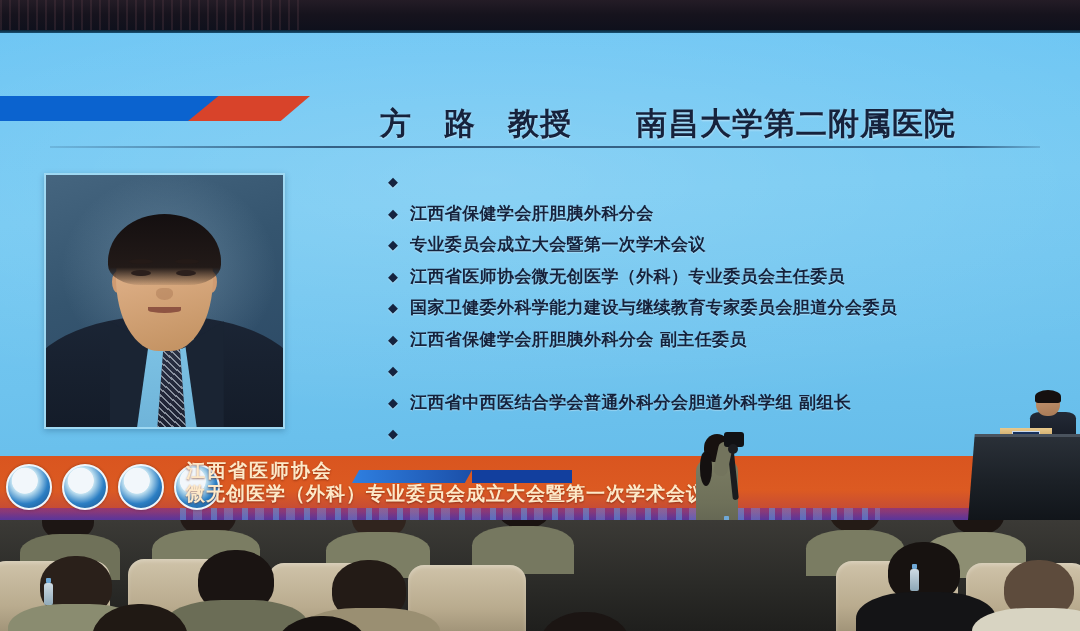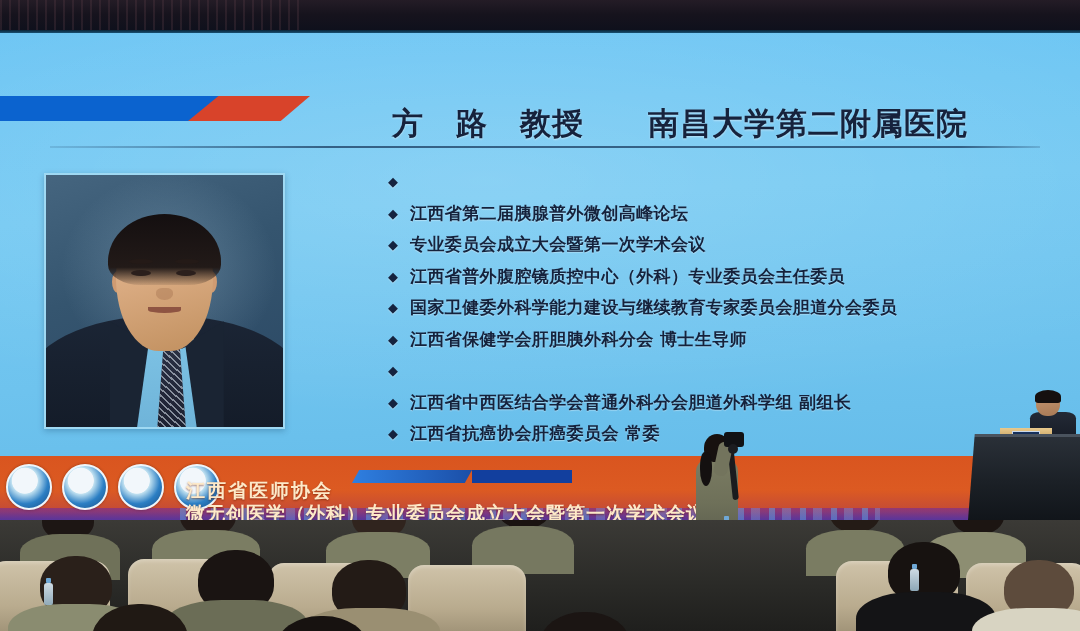--- a/index.html
+++ b/index.html
@@ -48,21 +48,20 @@
   }
 
   
   .slide-title{
     position:absolute; left:380px; top:70px; width:600px;
     font-family:"DejaVu Sans","Liberation Sans",sans-serif;
     font-size:31px; font-weight:bold; letter-spacing:1px;
     color:#16223c;
     text-shadow:0 1px 2px rgba(255,255,255,.45);
     white-space:nowrap;
-    margin-left:12px;
   }
   .title-rule{
     position:absolute; left:50px; top:113px; width:990px; height:2px;
     background:linear-gradient(90deg,rgba(26,60,96,.15),rgba(26,60,96,.75) 28%,rgba(26,60,96,.75) 92%,rgba(26,60,96,.2));
   }
 
   
   .portrait-frame{
     position:absolute; left:44px; top:140px; width:241px; height:256px;
     border:2px solid #9fd9f3;
@@ -209,21 +208,20 @@
   }
   .banner-tag-b{
     position:absolute; left:472px; top:14px; width:100px; height:13px;
     background:#123f9e;
   }
   .banner-line{
     position:absolute; font-family:Liberation Sans, sans-serif;
     font-weight:bold; color:#fde9c8; white-space:nowrap;
     text-shadow:0 1px 2px rgba(90,20,0,.55);
     filter:blur(.35px);
-    margin-top:20px;
   }
   .bl1{ left:186px; top:2px;  font-size:19px; letter-spacing:2px; }
   .bl2{ left:186px; top:25px; font-size:19px; letter-spacing:1px; }
   .bl3{ left:186px; top:48px; font-size:19px; letter-spacing:1px; }
 
   
   .podium{
     position:absolute; left:968px; top:434px; width:112px; height:86px;
     background:linear-gradient(180deg,#2a3038 0%,#1b2026 55%,#11151a 100%);
     border-top:3px solid #4a535e;
@@ -369,48 +367,47 @@
       <div class="p-nose"></div>
       <div class="p-mouth"></div>
     </div>
 
     <div class="bullets">
       <div class="bullet-row">
         <span class="bullet-dot">◆</span>
       </div>
       <div class="bullet-row">
         <span class="bullet-dot">◆</span>
-        <span class="bullet-text">江西省第二届胰腺普外微创高峰论坛</span>
+        <span class="bullet-text">江西省保健学会肝胆胰外科分会</span>
       </div>
       <div class="bullet-row">
         <span class="bullet-dot">◆</span>
         <span class="bullet-text">专业委员会成立大会暨第一次学术会议</span>
       </div>
       <div class="bullet-row">
         <span class="bullet-dot">◆</span>
-        <span class="bullet-text">江西省普外腹腔镜质控中心（外科）专业委员会主任委员</span>
+        <span class="bullet-text">江西省医师协会微无创医学（外科）专业委员会主任委员</span>
       </div>
       <div class="bullet-row">
         <span class="bullet-dot">◆</span>
         <span class="bullet-text">国家卫健委外科学能力建设与继续教育专家委员会胆道分会委员</span>
       </div>
       <div class="bullet-row">
         <span class="bullet-dot">◆</span>
-        <span class="bullet-text">江西省保健学会肝胆胰外科分会 博士生导师</span>
+        <span class="bullet-text">江西省保健学会肝胆胰外科分会 副主任委员</span>
       </div>
       <div class="bullet-row">
         <span class="bullet-dot">◆</span>
       </div>
       <div class="bullet-row">
         <span class="bullet-dot">◆</span>
         <span class="bullet-text">江西省中西医结合学会普通外科分会胆道外科学组 副组长</span>
       </div>
       <div class="bullet-row">
         <span class="bullet-dot">◆</span>
-        <span class="bullet-text">江西省抗癌协会肝癌委员会 常委</span>
       </div>
       <div class="bullet-row">
 
         <span class="bullet-text">江西省普外腹腔镜质控中心 常委</span>
       </div>
     </div>
   </div>
 
   <div class="banner">
     <div class="banner-glow"></div>

